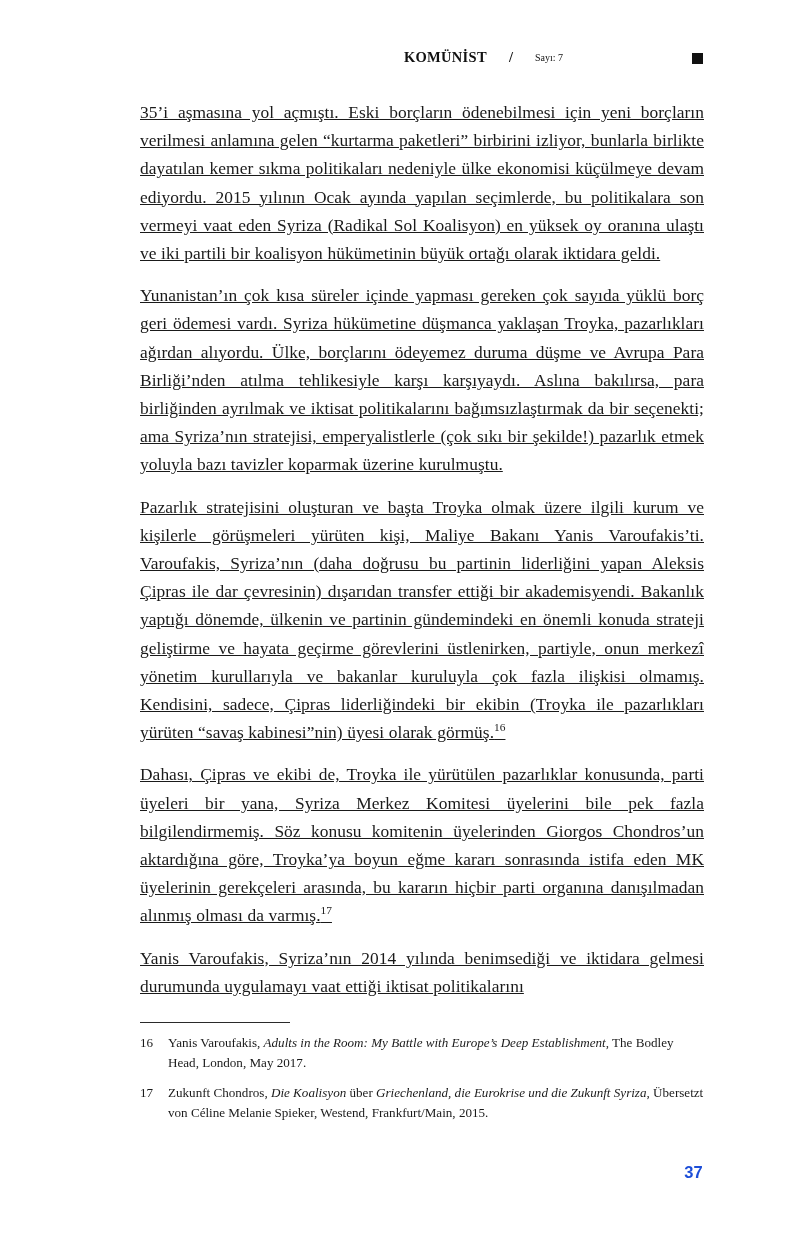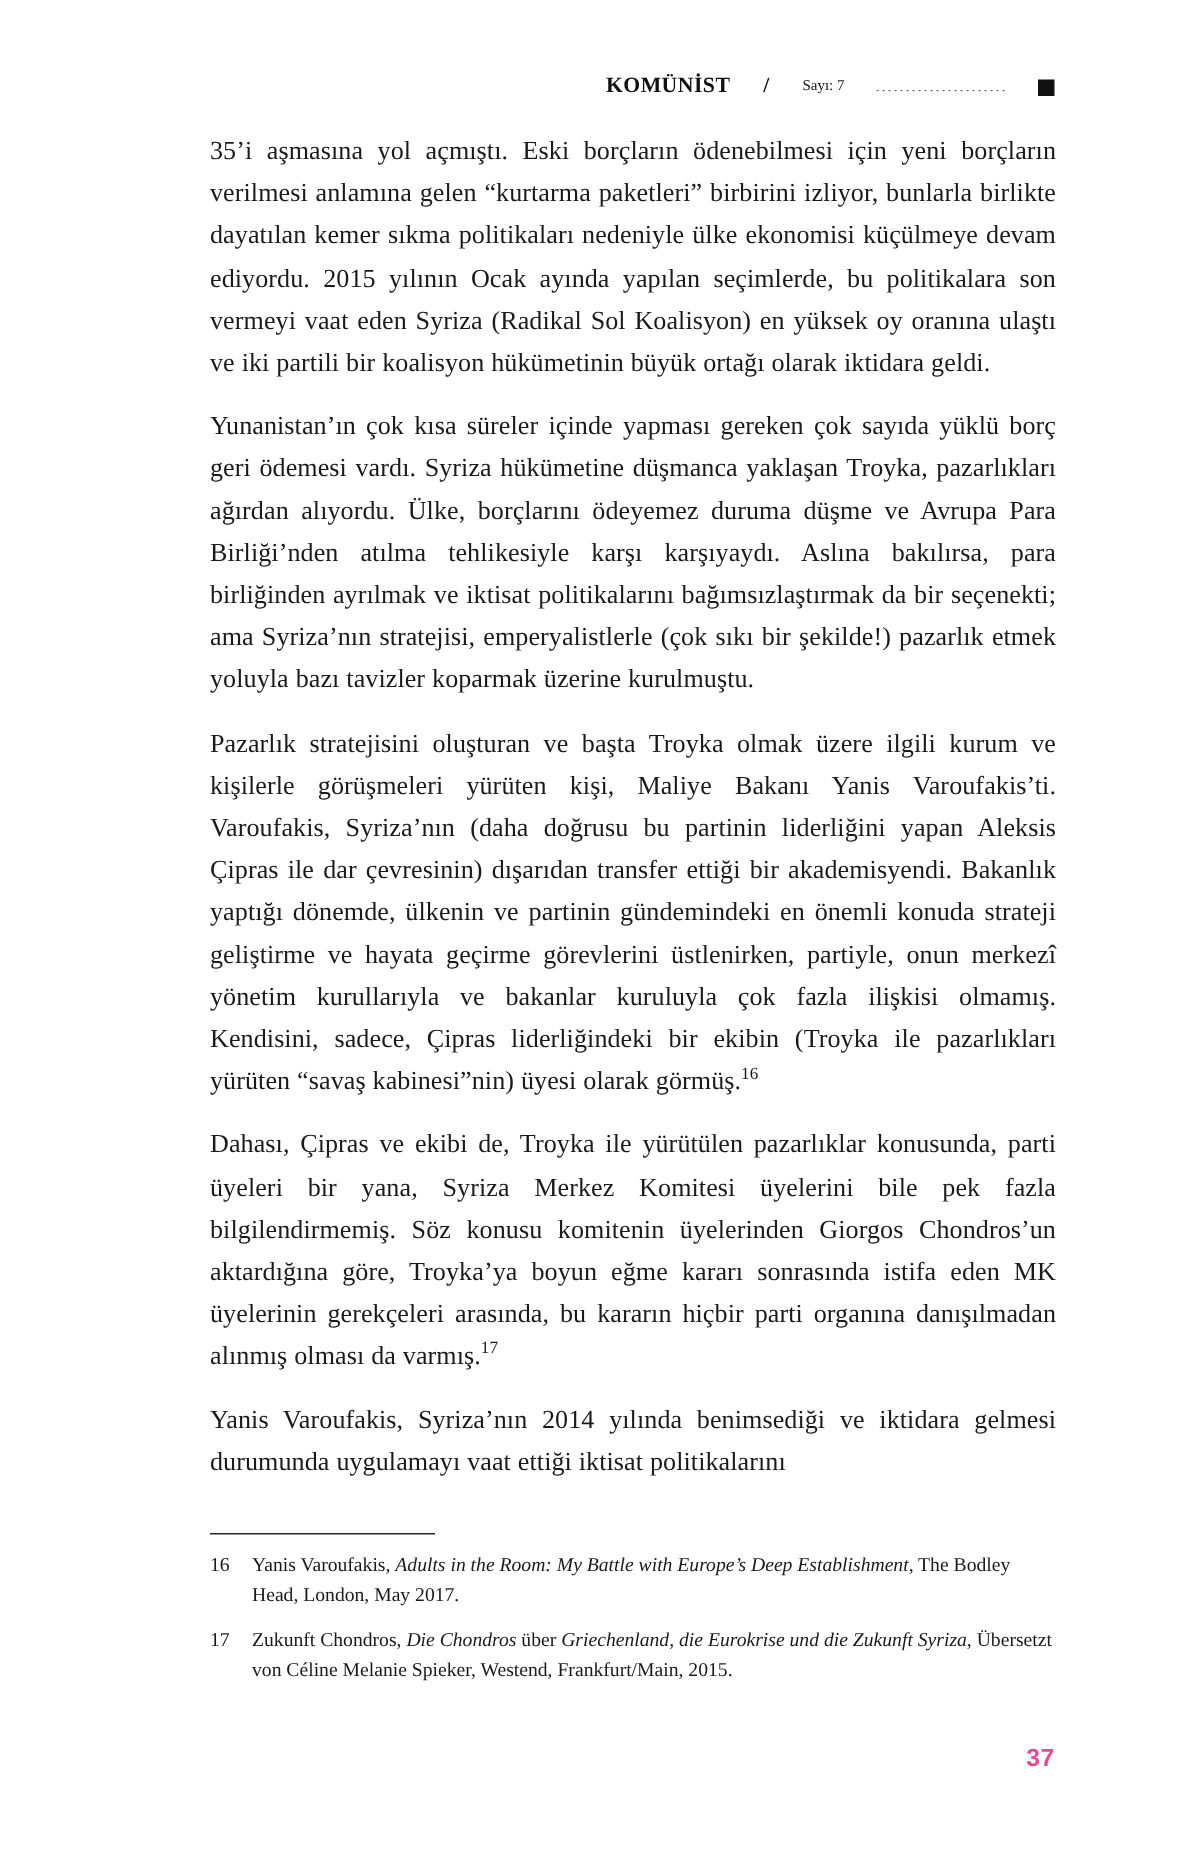--- a/index.html
+++ b/index.html
@@ -68,23 +68,24 @@
     height: 11px;
     background: #111111;
     margin-left: 3px;
     position: relative;
     top: 1px;
   }
 
   
   .body-col {
     position: absolute;
-    top: 86px;
+    top: 98px;
     left: 140px;
     width: 564px;
+    text-decoration: underline;
   }
   .para {
     margin: 0 0 14px 0;
     font-size: 17.4px;
     line-height: 28.2px;
     text-align: justify;
     text-justify: inter-word;
     hyphens: none;
     -webkit-hyphens: none;
     letter-spacing: 0.05px;
@@ -129,21 +130,21 @@
   .fn-text i { font-style: italic; font-family: Liberation Serif, serif; }
 
   
   .folio {
     position: absolute;
     right: 95px;
     top: 1163px;
     font-family: "Liberation Sans", "DejaVu Sans", sans-serif;
     font-weight: bold;
     font-size: 16.5px;
-    color: #ec4899;
+    color: #1d4ed8;
     letter-spacing: 0.2px;
   }
 </style>
 </head>
 <body>
 
 <div class="page">
 
   <div class="running-head">
     <span class="rh-title">KOMÜNİST</span>
@@ -162,19 +163,19 @@
   </div>
 
   <div class="footnotes">
     <div class="fn-rule"></div>
     <div class="fn-item">
       <span class="fn-num">16</span>
       <span class="fn-text"><span>Yanis Varoufakis, </span><i>Adults in the Room: My Battle with Europe’s Deep Establishment</i><span>, The Bodley Head, London, May 2017.</span></span>
     </div>
     <div class="fn-item">
       <span class="fn-num">17</span>
-      <span class="fn-text"><span>Zukunft Chondros, </span><i>Die Chondros</i><span> über </span><i>Griechenland, die Eurokrise und die Zukunft Syriza</i><span>, Übersetzt von Céline Melanie Spieker, Westend, Frankfurt/Main, 2015.</span></span>
+      <span class="fn-text"><span>Zukunft Chondros, </span><i>Die Koalisyon</i><span> über </span><i>Griechenland, die Eurokrise und die Zukunft Syriza</i><span>, Übersetzt von Céline Melanie Spieker, Westend, Frankfurt/Main, 2015.</span></span>
     </div>
   </div>
 
   <div class="folio">37</div>
 
 </div>
 
 </body></html>

